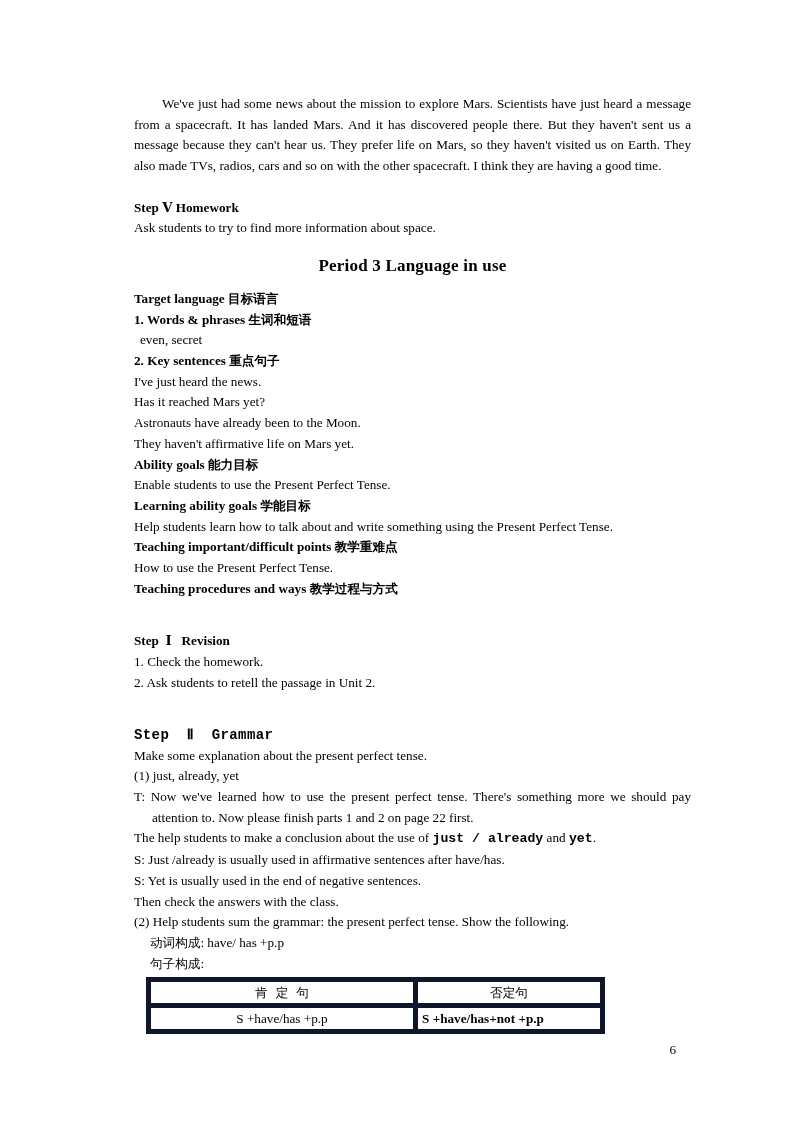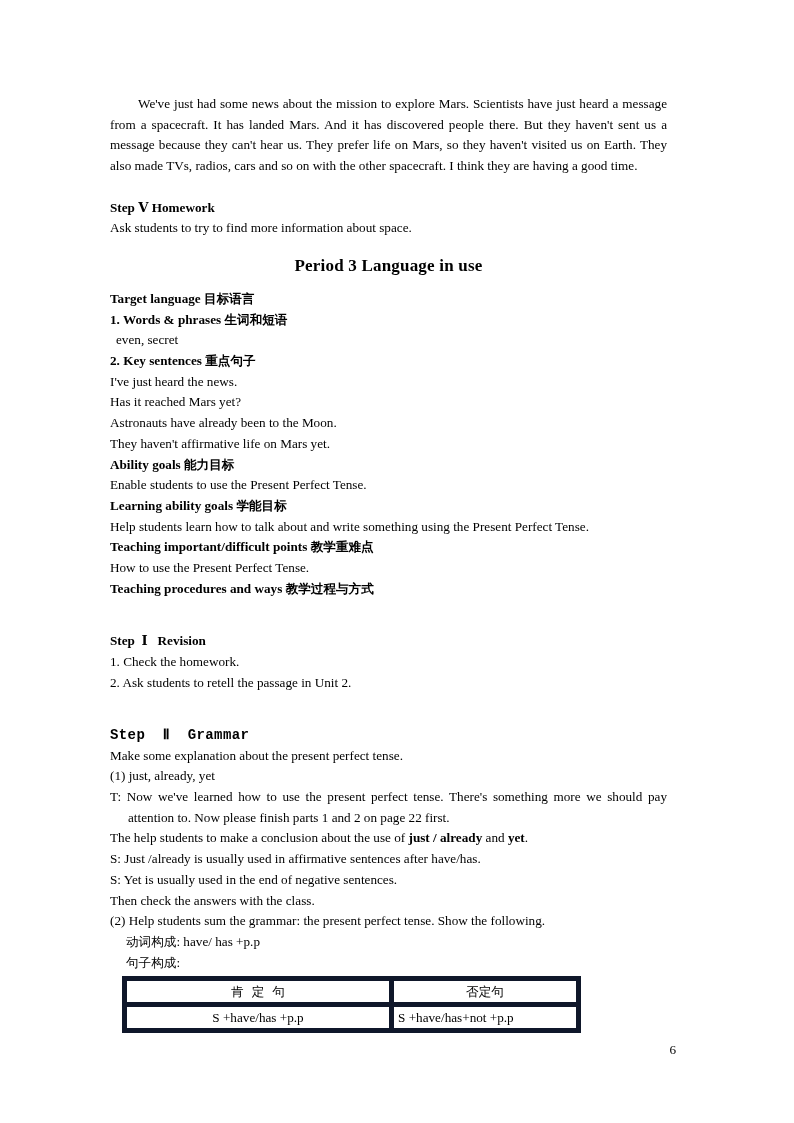--- a/index.html
+++ b/index.html
@@ -10,21 +10,21 @@
   body {
     width: 794px;
     height: 1123px;
     position: relative;
     font-family: "Liberation Serif", "DejaVu Serif", serif;
     color: #000000;
     overflow: hidden;
   }
   .page {
     position: absolute;
-    left: 110px;
+    left: 134px;
     top: 94px;
     width: 557px;
   }
 
   
   .para {
     font-size: 13.2px;
     line-height: 20.7px;
     text-align: justify;
     text-justify: inter-word;
@@ -34,20 +34,21 @@
     text-indent: 28px;
   }
   .line {
     font-size: 13.2px;
     line-height: 20.7px;
     margin: 0;
     white-space: pre-wrap;
   }
   .bold {
     font-weight: bold;
+    font-family: Liberation Mono, monospace;
   }
   .hdr {
     font-size: 13.2px;
     line-height: 20.7px;
     font-weight: bold;
     margin: 0;
     white-space: pre-wrap;
   }
   .cn {
     font-family: "DejaVu Sans", "Liberation Sans", sans-serif;
@@ -107,20 +108,21 @@
   .th-cell {
     text-align: center;
   }
   .cell-a {
     text-align: center;
     padding-left: 22px;
   }
   .cell-b {
     text-align: left;
     padding-left: 8px;
+    font-weight: bold;
   }
   .cn-head {
     font-family: "DejaVu Sans", "Liberation Sans", sans-serif;
     font-size: 12.6px;
     white-space: pre;
   }
 
   
   .page-number {
     position: absolute;

